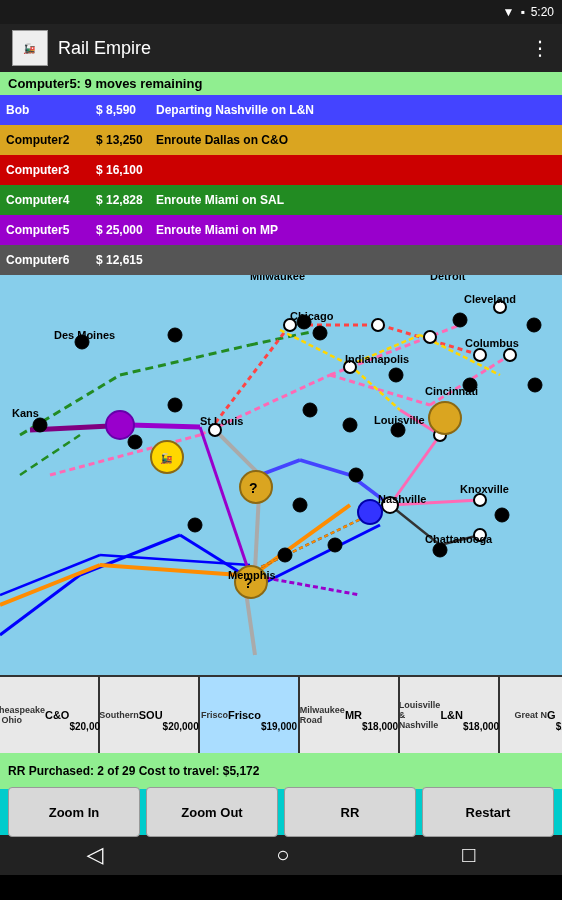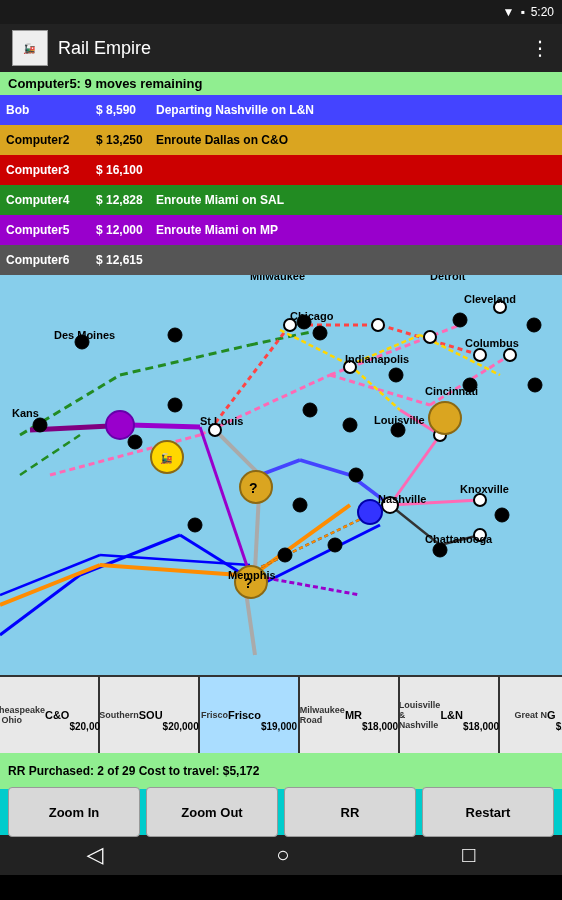--- a/index.html
+++ b/index.html
@@ -194,21 +194,21 @@
   <span class="name">Computer3</span>
   <span class="money">$ 16,100</span>
 </div>
 <div id="row-c4" class="player-row">
   <span class="name">Computer4</span>
   <span class="money">$ 12,828</span>
   <span class="status">Enroute Miami on SAL</span>
 </div>
 <div id="row-c5" class="player-row">
   <span class="name">Computer5</span>
-  <span class="money">$ 12,000</span>
+  <span class="money">$ 25,000</span>
   <span class="status">Enroute Miami on MP</span>
 </div>
 <div id="row-c6" class="player-row">
   <span class="name">Computer6</span>
   <span class="money">$ 12,615</span>
 </div>
 
 <div id="map-area" style="height: 400px;">
   <svg id="map-svg" viewBox="0 0 562 400" xmlns="http://www.w3.org/2000/svg">
 

